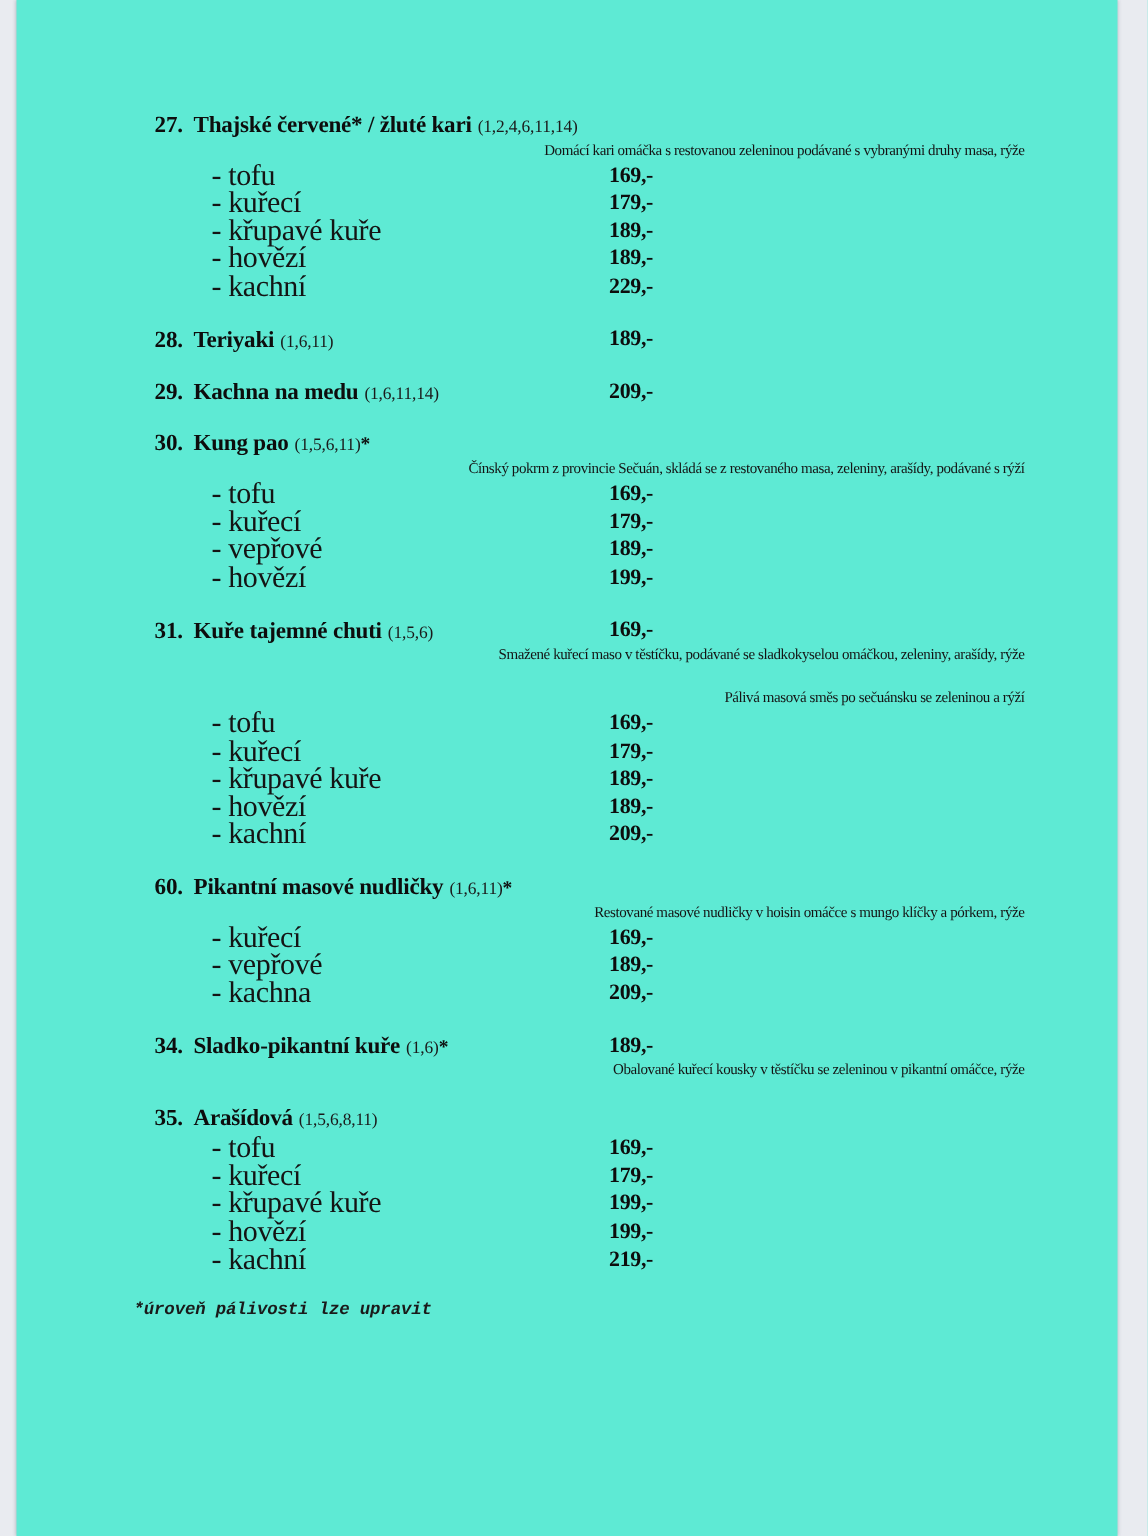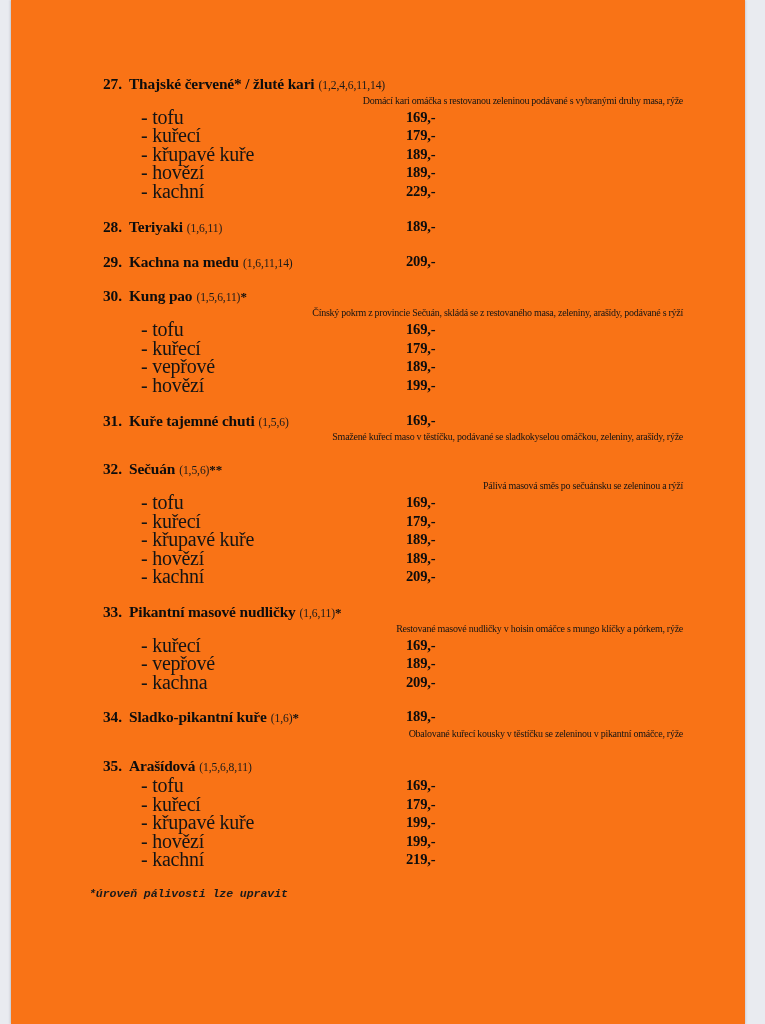--- a/index.html
+++ b/index.html
@@ -18,21 +18,21 @@
     width: 765px;
     height: 1024px;
     background: #e9ebf0;
   }
   .page {
     position: absolute;
     left: 11px;
     top: 0;
     width: 734px;
     height: 1024px;
-    background: #f97316;
+    background: #5eead4;
     box-shadow: -1px 0 2px rgba(120,125,140,0.30), 1px 0 2px rgba(120,125,140,0.22);
     box-sizing: border-box;
   }
   .sheet {
     position: absolute;
     left: 92px;
     top: 75px;
     width: 580px;
   }
   .menu-item {
@@ -155,32 +155,31 @@
             <div class="variant-row"><span class="variant-name">- kuřecí</span><span class="variant-price">179,-</span></div>
             <div class="variant-row"><span class="variant-name">- vepřové</span><span class="variant-price">189,-</span></div>
             <div class="variant-row"><span class="variant-name">- hovězí</span><span class="variant-price">199,-</span></div>
           </div>
         </div>
         <div class="menu-item">
           <div class="item-header"><span class="item-num">31.</span><span class="item-title">Kuře tajemné chuti</span> <span class="item-allergens">(1,5,6)</span><span class="header-price">169,-</span></div>
           <div class="item-desc">Smažené kuřecí maso v těstíčku, podávané se sladkokyselou omáčkou, zeleniny, arašídy, rýže</div>
         </div>
         <div class="menu-item">
-          <div class="item-header"><span class="item-num">32.</span><span class="item-title">Sečuán</span> <span class="item-allergens">(1,5,6)</span><span class="item-heat">**</span></div>
           <div class="item-desc">Pálivá masová směs po sečuánsku se zeleninou a rýží</div>
           <div class="variants">
             <div class="variant-row"><span class="variant-name">- tofu</span><span class="variant-price">169,-</span></div>
             <div class="variant-row"><span class="variant-name">- kuřecí</span><span class="variant-price">179,-</span></div>
             <div class="variant-row"><span class="variant-name">- křupavé kuře</span><span class="variant-price">189,-</span></div>
             <div class="variant-row"><span class="variant-name">- hovězí</span><span class="variant-price">189,-</span></div>
             <div class="variant-row"><span class="variant-name">- kachní</span><span class="variant-price">209,-</span></div>
           </div>
         </div>
         <div class="menu-item">
-          <div class="item-header"><span class="item-num">33.</span><span class="item-title">Pikantní masové nudličky</span> <span class="item-allergens">(1,6,11)</span><span class="item-heat">*</span></div>
+          <div class="item-header"><span class="item-num">60.</span><span class="item-title">Pikantní masové nudličky</span> <span class="item-allergens">(1,6,11)</span><span class="item-heat">*</span></div>
           <div class="item-desc">Restované masové nudličky v hoisin omáčce s mungo klíčky a pórkem, rýže</div>
           <div class="variants">
             <div class="variant-row"><span class="variant-name">- kuřecí</span><span class="variant-price">169,-</span></div>
             <div class="variant-row"><span class="variant-name">- vepřové</span><span class="variant-price">189,-</span></div>
             <div class="variant-row"><span class="variant-name">- kachna</span><span class="variant-price">209,-</span></div>
           </div>
         </div>
         <div class="menu-item">
           <div class="item-header"><span class="item-num">34.</span><span class="item-title">Sladko-pikantní kuře</span> <span class="item-allergens">(1,6)</span><span class="item-heat">*</span><span class="header-price">189,-</span></div>
           <div class="item-desc">Obalované kuřecí kousky v těstíčku se zeleninou v pikantní omáčce, rýže</div>

